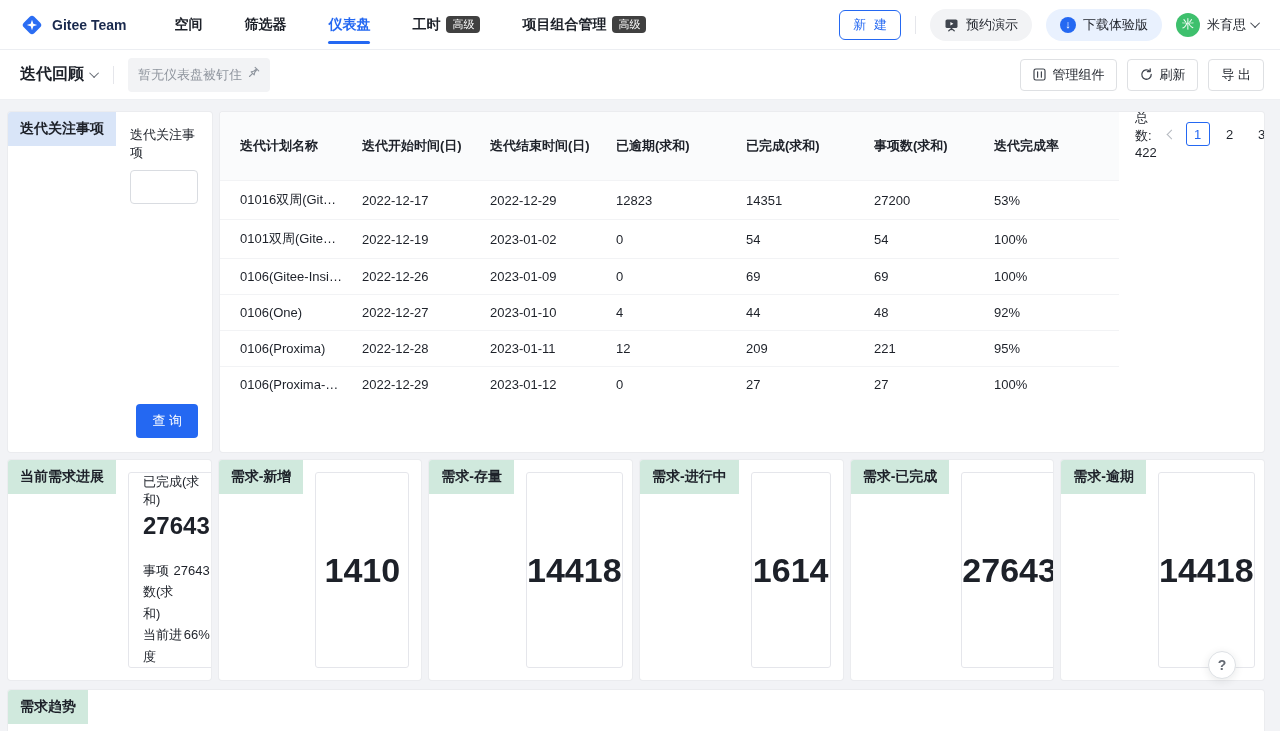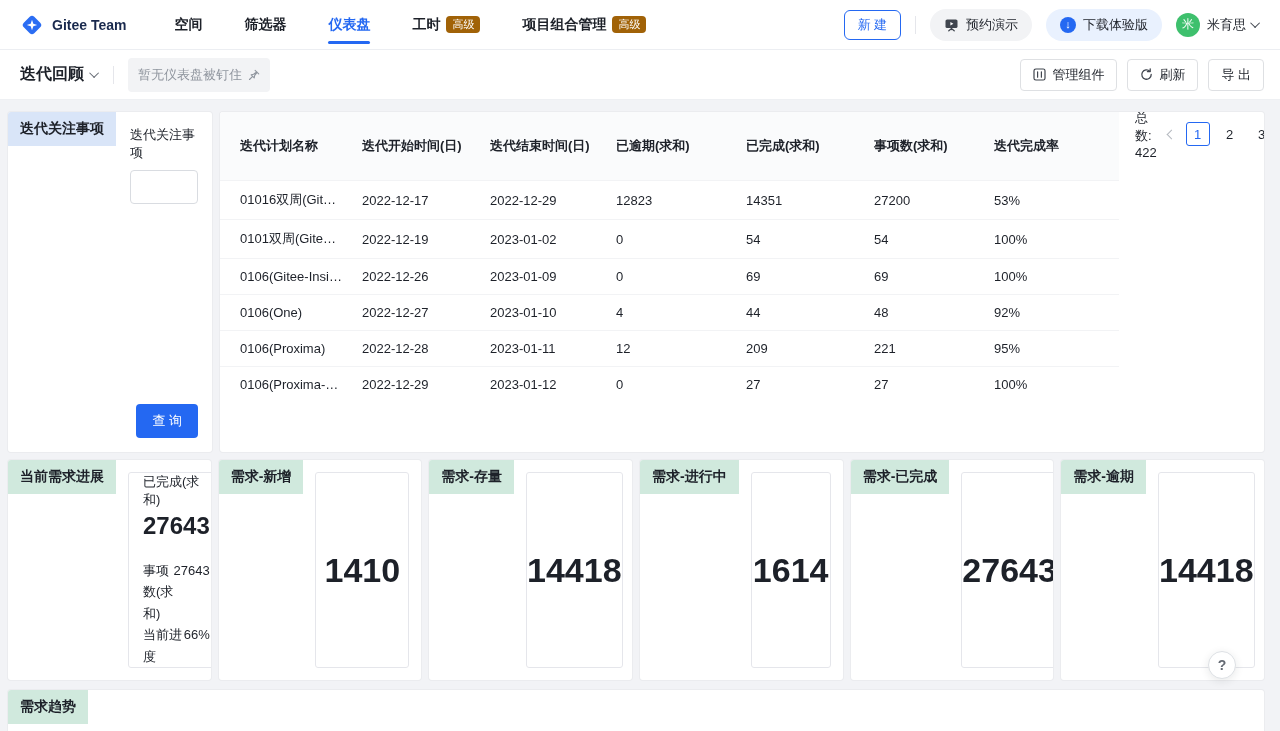--- a/index.html
+++ b/index.html
@@ -22,28 +22,28 @@
     font-size:14px; font-weight:600; color:#1d2129; display:flex;
     align-items:center; gap:6px; position:relative; cursor:pointer;
     text-decoration:none;
   }
   .nav-item.active { color:#2468f2; }
   .nav-item.active::after {
     content:""; position:absolute; left:0; right:0; bottom:0;
     height:3px; background:#2468f2; border-radius:2px;
   }
   .badge {
-    background:#a16207; color:#fff; font-size:11px; font-weight:400;
+    background:#404040; color:#fff; font-size:11px; font-weight:400;
     padding:2px 6px; border-radius:4px; line-height:1.2;
   }
   .top-actions { margin-left:auto; display:flex; align-items:center; gap:14px; }
   .btn-new {
     border:1px solid #2468f2; color:#2468f2; background:#fff;
     border-radius:6px; padding:5px 13px; font-size:13px; cursor:pointer;
-    font-family:Liberation Serif, serif;
+    font-family:Liberation Mono, monospace;
   }
   .vdivider { width:1px; height:18px; background:#e5e6eb; }
   .pill {
     display:flex; align-items:center; gap:7px; border:none; cursor:pointer;
     border-radius:16px; padding:7px 14px; font-size:13px; color:#1d2129;
     font-weight:500; font-family:inherit;
   }
   .pill.gray { background:#f2f3f5; }
   .pill.blue { background:#e9f1fe; }
   .dl-circle {
@@ -65,21 +65,21 @@
   .toolbar {
     height:50px; background:#fff; display:flex; align-items:center;
     justify-content:space-between; padding:0 16px 0 20px;
     border-bottom:1px solid #eef0f3;
   }
   .tb-left { display:flex; align-items:center; gap:14px; }
   .dash-title { font-size:16px; font-weight:700; display:flex; gap:8px; align-items:center; cursor:pointer; }
   .dash-title .chev { color:#646a73; }
   .pin-pill {
     background:#f2f3f5; border-radius:4px; padding:8px 10px; font-size:13px;
-    color:#8f959e; display:flex; gap:6px; align-items:center; cursor:pointer;
+    color:#8f959e; display:flex; gap:6px; cursor:pointer;
   }
   .tb-right { display:flex; gap:10px; }
   .btn-ghost {
     border:1px solid #dee0e3; background:#fff; border-radius:4px;
     padding:6px 12px; font-size:13px; display:flex; gap:6px; align-items:center;
     color:#1d2129; cursor:pointer; font-family:inherit;
   }
   
   .content { padding:12px 16px 0 8px; }
   .row1 { display:flex; gap:8px; height:340px; }

